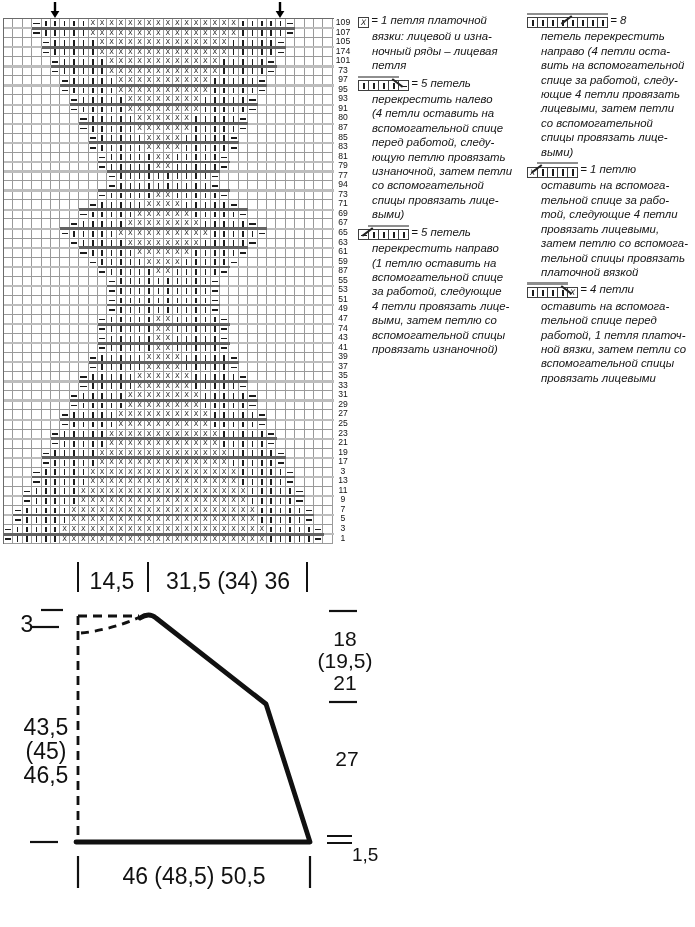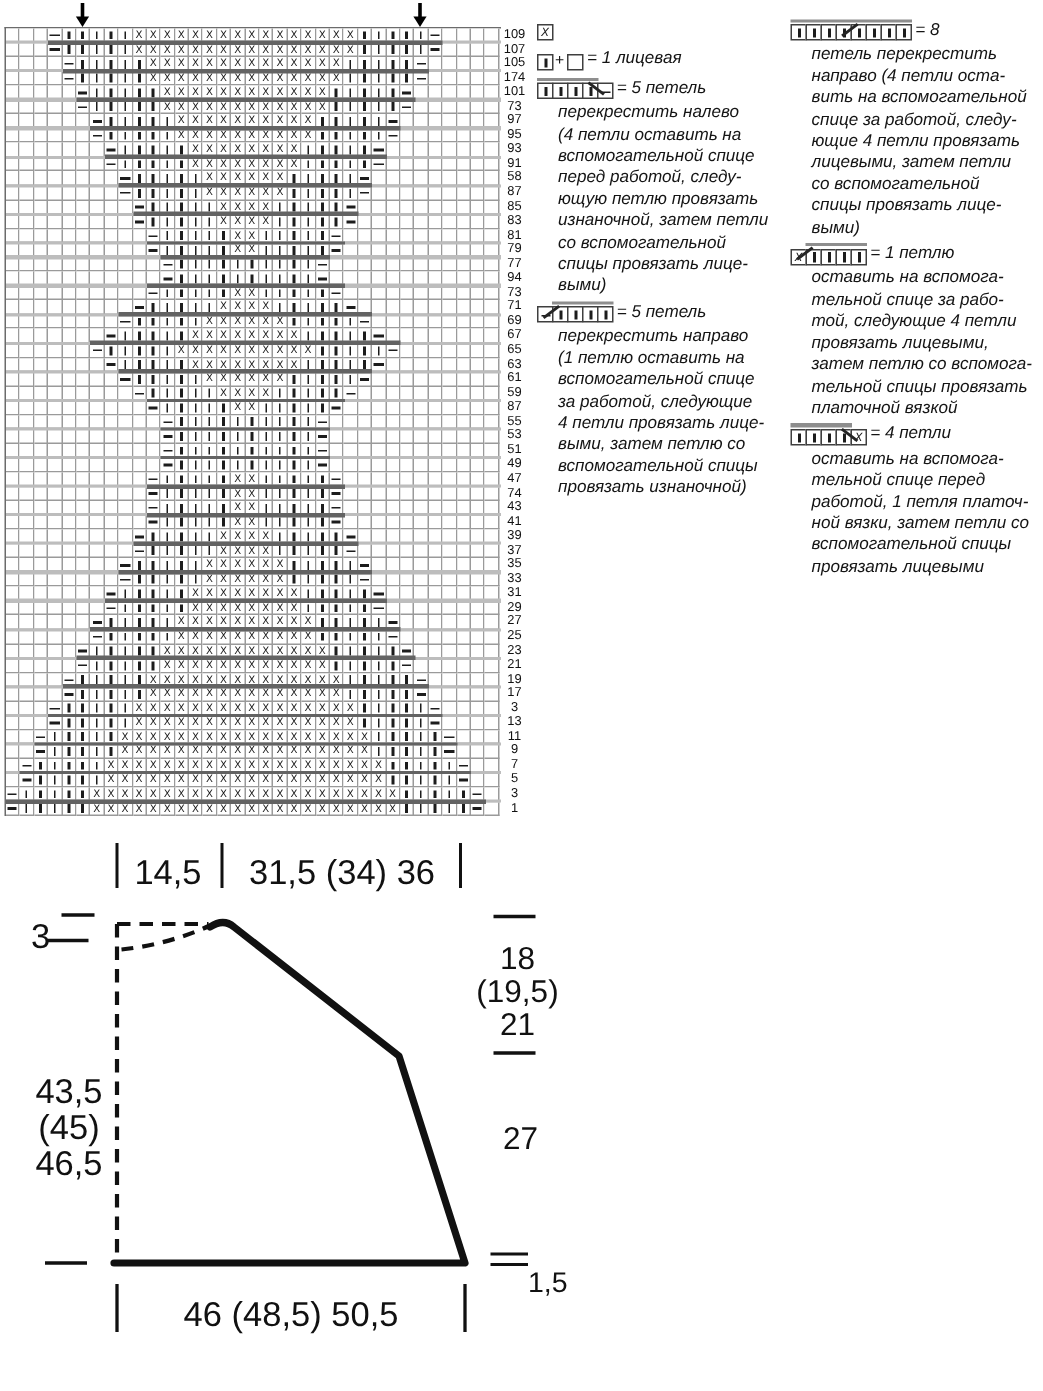--- a/index.html
+++ b/index.html
@@ -2150,21 +2150,21 @@
         <div class="rn">109</div>
         <div class="rn">107</div>
         <div class="rn">105</div>
         <div class="rn">174</div>
         <div class="rn">101</div>
         <div class="rn">73</div>
         <div class="rn">97</div>
         <div class="rn">95</div>
         <div class="rn">93</div>
         <div class="rn">91</div>
-        <div class="rn">58</div>
+        <div class="rn">80</div>
         <div class="rn">87</div>
         <div class="rn">85</div>
         <div class="rn">83</div>
         <div class="rn">81</div>
         <div class="rn">79</div>
         <div class="rn">77</div>
         <div class="rn">94</div>
         <div class="rn">73</div>
         <div class="rn">71</div>
         <div class="rn">69</div>
@@ -2207,22 +2207,24 @@
           <line x1="5" y1="0" x2="5" y2="10" stroke="#000" stroke-width="2.4"></line>
           <polygon points="0.6,9 9.4,9 5,16" fill="#000"></polygon>
         </svg></span>
       <span class="chart-arrow" style="left: 275.3px;"><svg width="10" height="16" viewBox="0 0 10 16">
           <line x1="5" y1="0" x2="5" y2="10" stroke="#000" stroke-width="2.4"></line>
           <polygon points="0.6,9 9.4,9 5,16" fill="#000"></polygon>
         </svg></span>
     </div>
 
   <div class="lcol" id="legend-col-1">
-      <div class="lg-item"><span class="sym"><span class="lc lx"></span></span></div>
-      <div class="lg-item"><span class="sym"><span class="lc lk"></span><span class="plus">+</span><span class="lc"></span></span><span class="lg-text"> = 1 лицевая</span></div>
+      <div class="lg-item"><span class="sym"><span class="lc lx"></span></span><span class="lg-text"> = 1 петля платочной
+вязки: лицевой и изна-
+ночный ряды – лицевая
+петля</span></div>
       <div class="lg-item"><span class="sym"><span class="lc lk"></span><span class="lc lk"></span><span class="lc lk"></span><span class="lc lk"></span><span class="lc lp"></span><span class="ovl" style="left: 0px; width: 41px;"></span><span class="sl sb" style="left: 34px;"></span></span><span class="lg-text"> = 5 петель
 перекрестить налево
 (4 петли оставить на
 вспомогательной спице
 перед работой, следу-
 ющую петлю провязать
 изнаночной, затем петли
 со вспомогательной
 спицы провязать лице-
 выми)</span></div>

